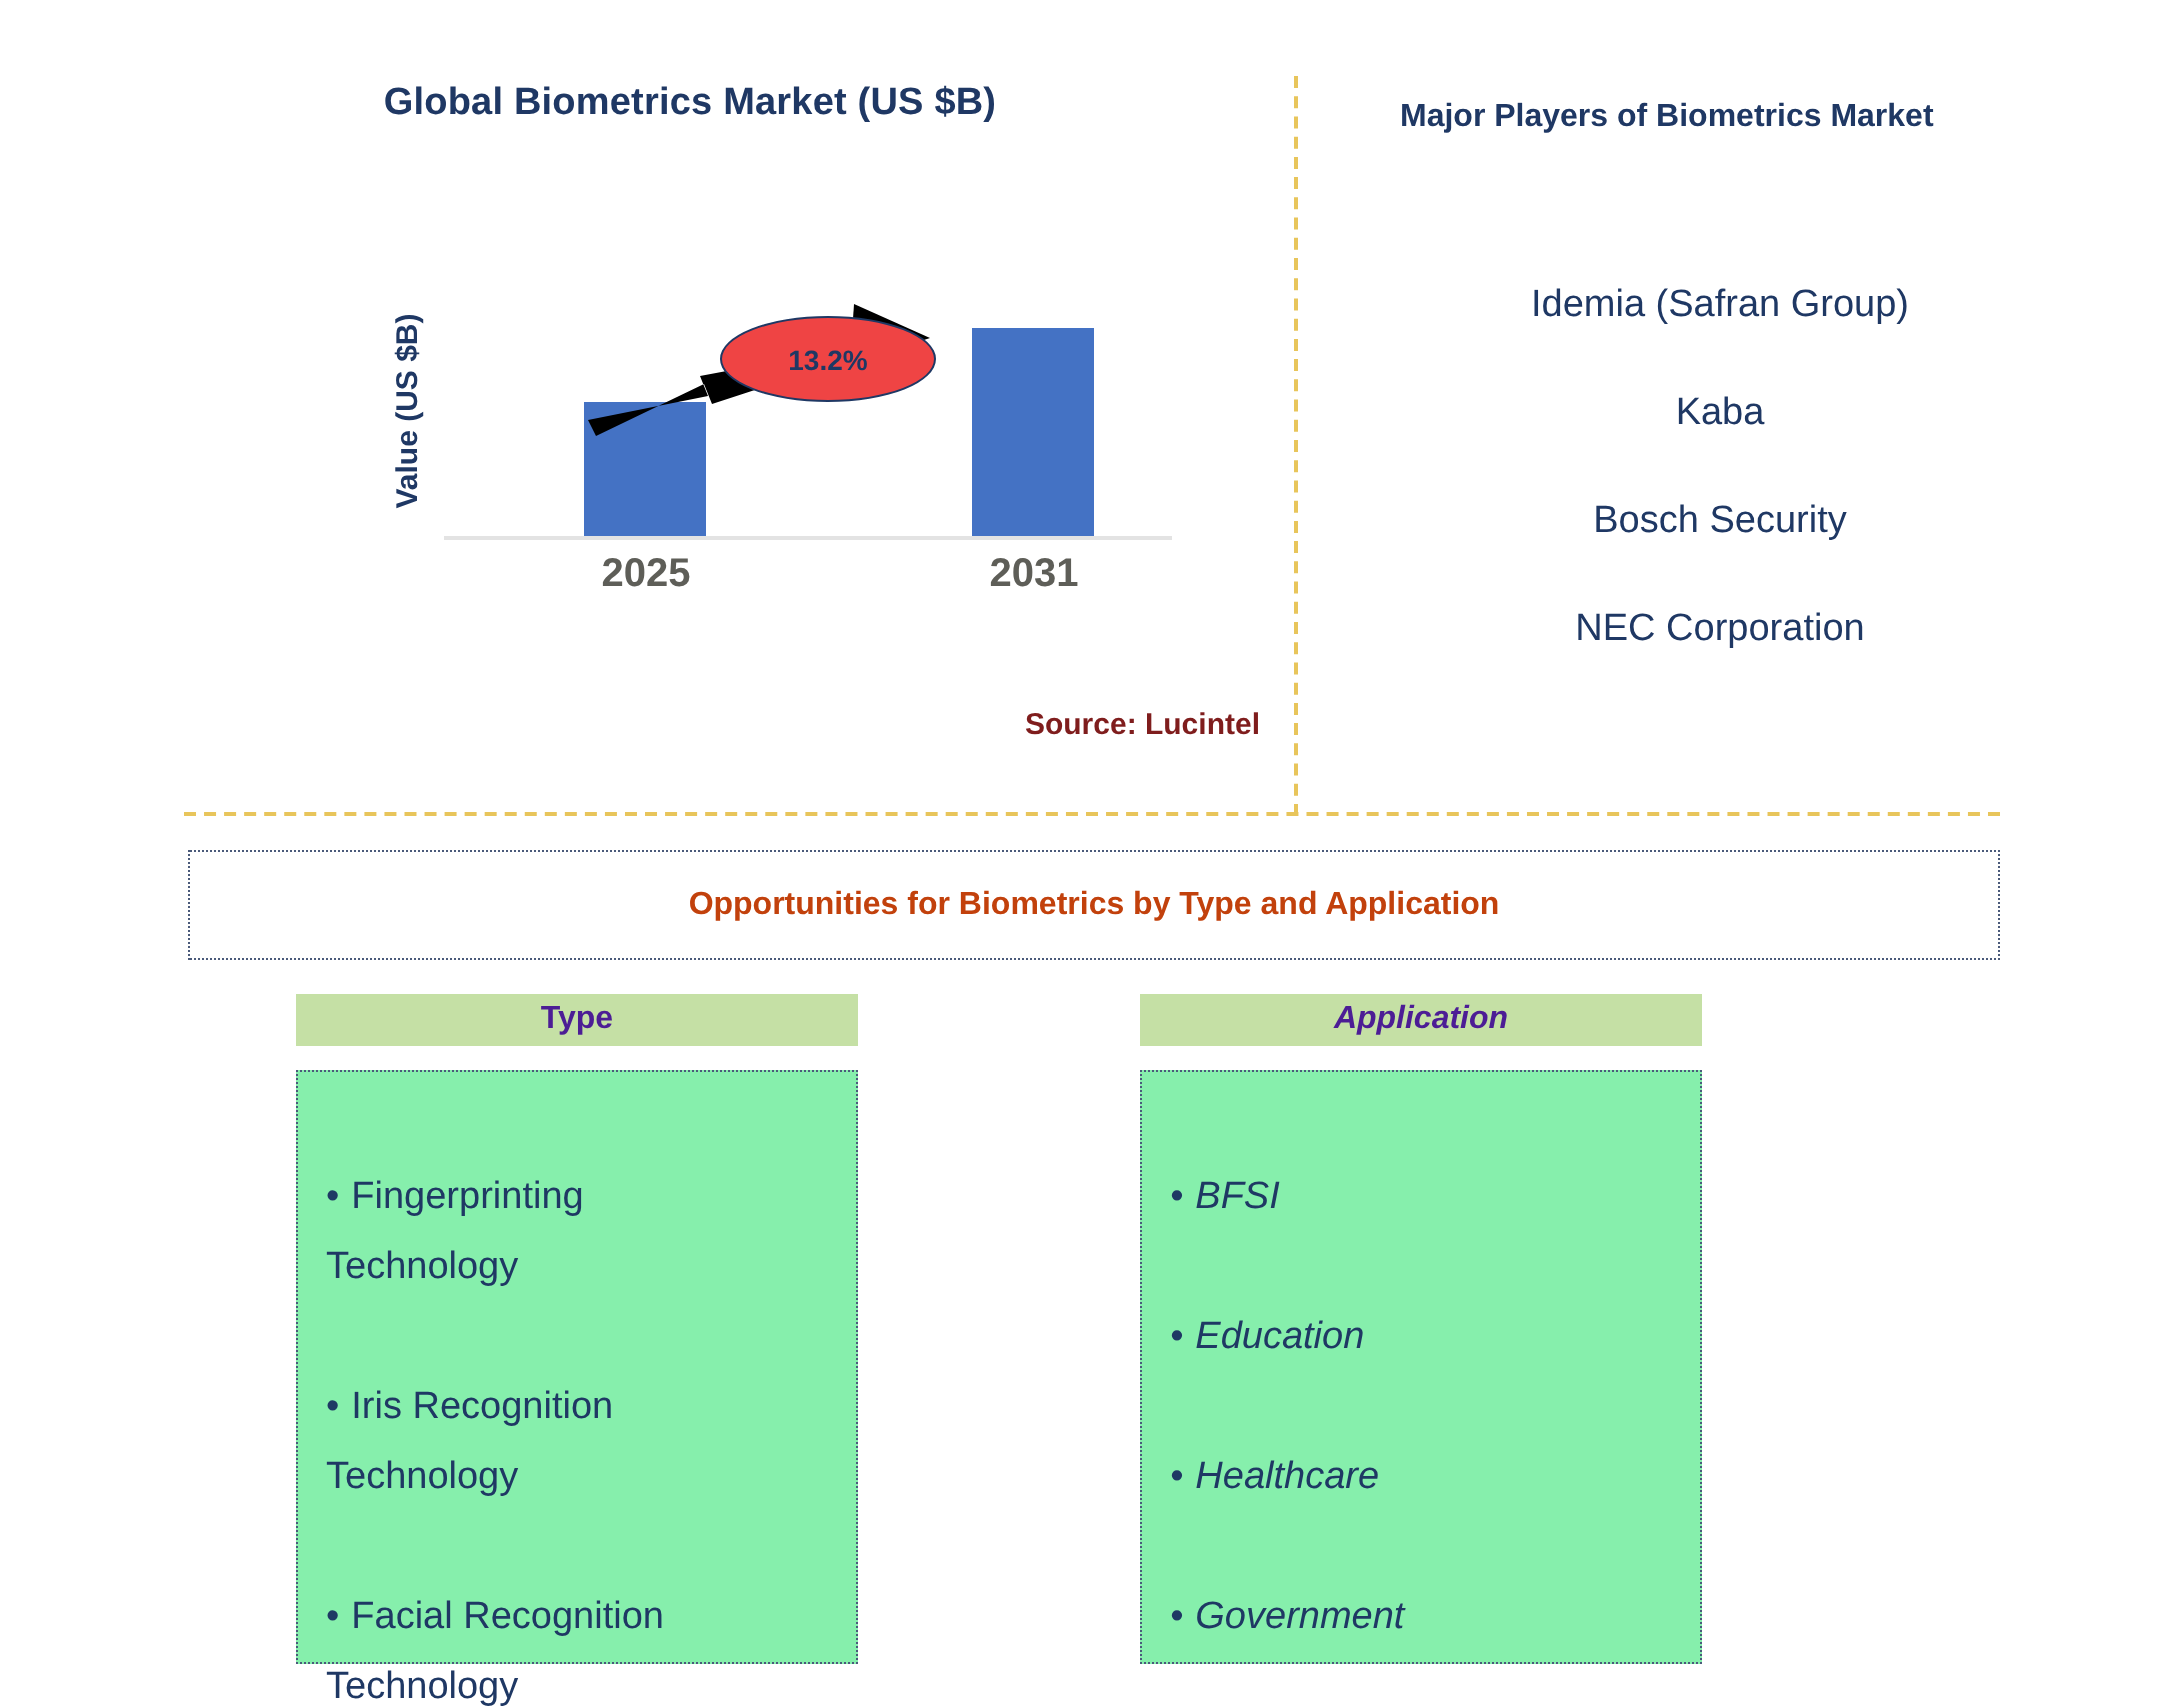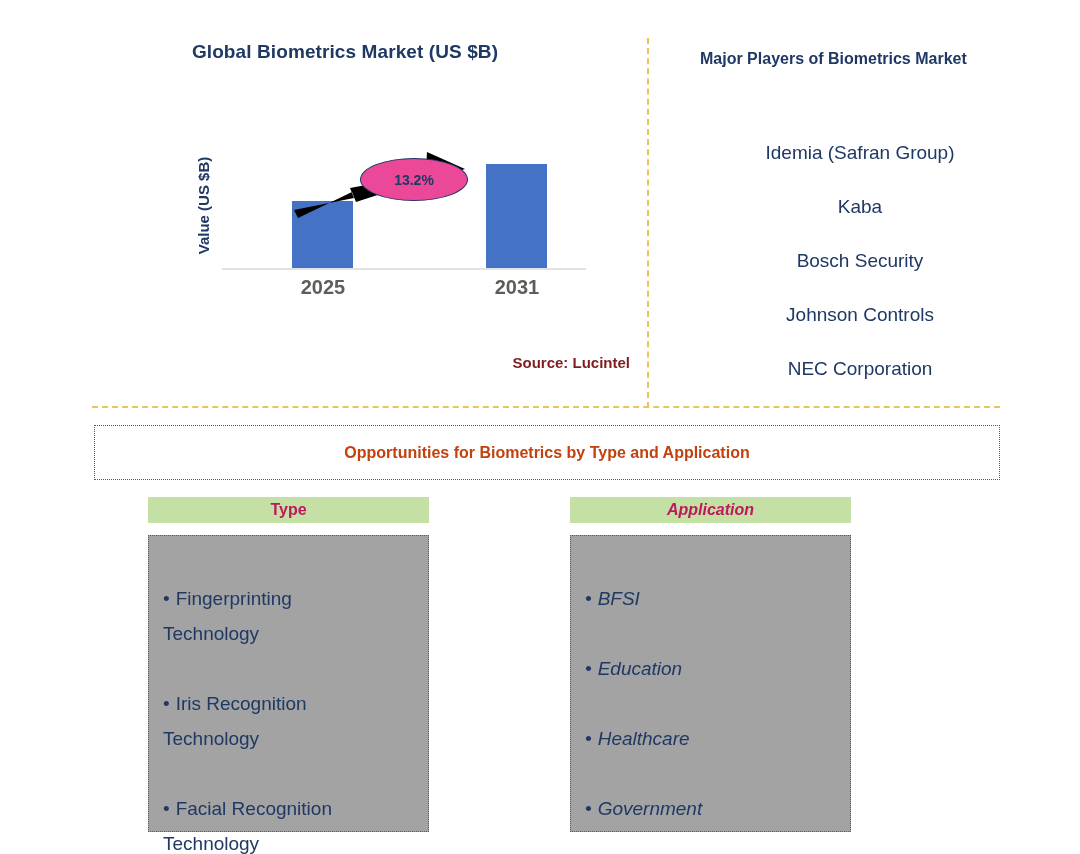--- a/index.html
+++ b/index.html
@@ -110,21 +110,21 @@
     overflow: visible;
   }
   .cagr-ellipse {
     position: absolute;
     left: 138px;
     top: 18px;
     width: 106px;
     height: 41px;
     border: 1.6px solid #1F3864;
     border-radius: 50%;
-    background: #ec4899;
+    background: #ef4444;
     display: flex;
     align-items: center;
     justify-content: center;
   }
   .cagr-text {
     font-size: 14px;
     font-weight: bold;
     color: #1F3864;
   }
 
@@ -214,29 +214,29 @@
   .col-app  { position: absolute; left: 570px; top: 497px; width: 281px; font-style: italic; }
 
   .col-head {
     height: 26px;
     background: #C5E0A5;
     display: flex;
     align-items: center;
     justify-content: center;
     font-size: 16px;
     font-weight: bold;
-    color: #be185d;
+    color: #4c1d95;
   }
   .col-body {
     margin-top: 12px;
     height: 297px;
     box-sizing: border-box;
     border: 1.4px dotted #4A5A7A;
     padding: 10px 0 0 8px;
-    background: #a3a3a3;
+    background: #86efac;
   }
   .bullet-item {
     font-size: 19px;
     color: #1F3864;
     line-height: 35px;
     padding-left: 6px;
     white-space: pre-line;
   }
   .bullet-item .dot { margin-right: 6px; }
 </style>
@@ -282,21 +282,20 @@
   <div class="v-divider"></div>
   <div class="h-divider"></div>
 
   <div class="players-panel">
     <div class="players-title">Major Players of Biometrics Market</div>
 
     <div class="players-list">
       <div class="player-item">Idemia (Safran Group)</div>
       <div class="player-item">Kaba</div>
       <div class="player-item">Bosch Security</div>
-      <div class="player-item">Johnson Controls</div>
       <div class="player-item">NEC Corporation</div>
     </div>
   </div>
 
   <div class="opp-header-box">
     <span class="opp-header-text">Opportunities for Biometrics by Type and Application</span>
   </div>
 
   <div class="col-type">
     <div class="col-head">Type</div>

